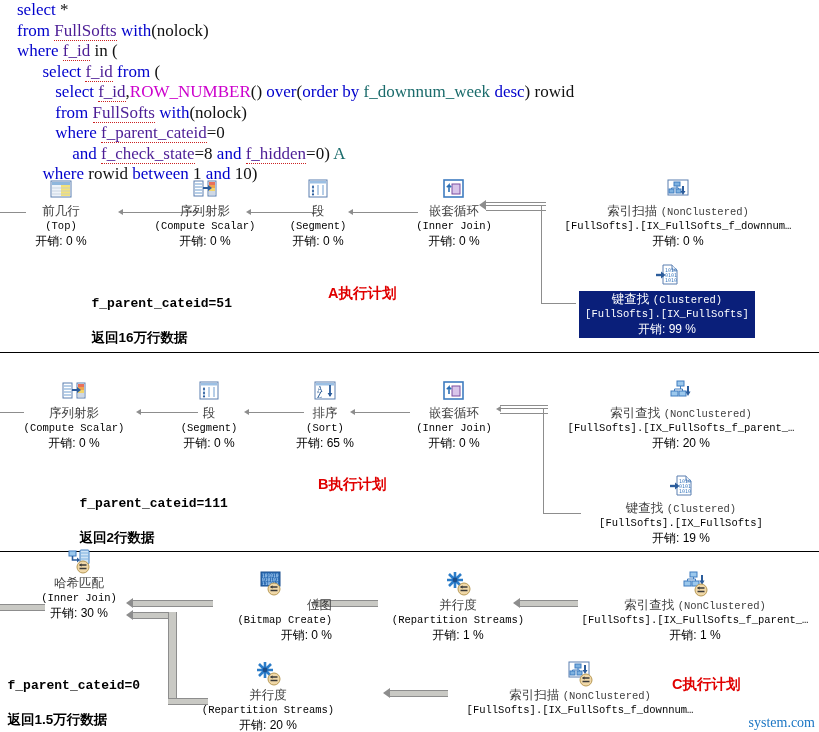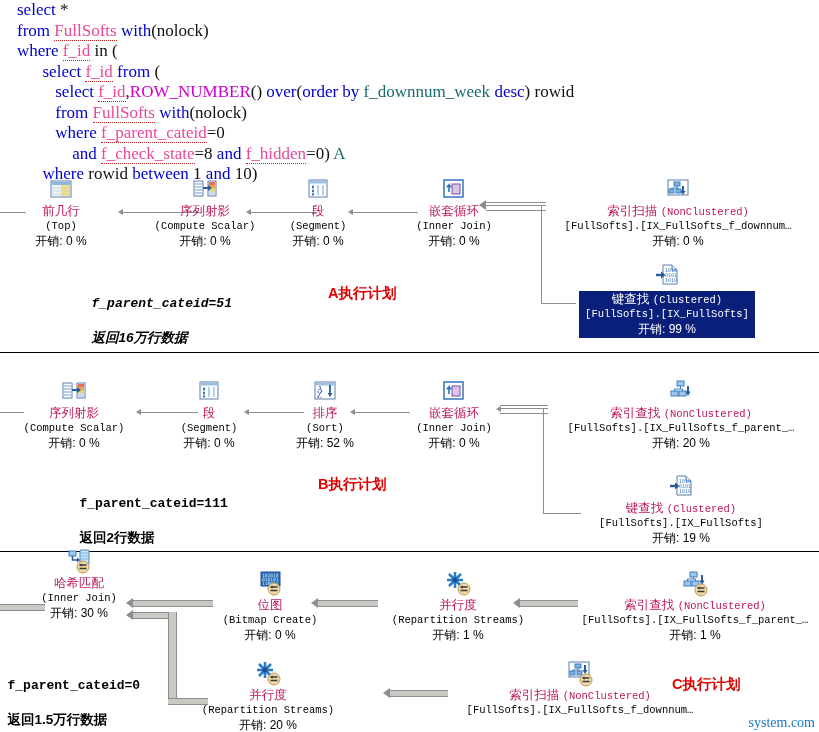--- a/index.html
+++ b/index.html
@@ -8,34 +8,34 @@
     font-family:"Liberation Sans","DejaVu Sans",sans-serif;
   }
   
   #sql-block{
     position:absolute;left:0;top:0;width:819px;height:165px;
     font-family:Liberation Serif, serif;
     font-size:17px;line-height:20.5px;white-space:pre;
   }
   #sql-block .line{height:20.5px;}
   .kw{color:#0000cc;}
-  .id{color:#ec4899;border-bottom:1px dotted #cc2222;}
+  .id{color:#4c1d95;border-bottom:1px dotted #cc2222;}
   .fn{color:#cc00cc;}
   .pl{color:#111111;}
   .idp{color:#1a6b6b;}
 
   
   .hr{position:absolute;left:0;width:819px;height:1px;background:#000000;}
 
   
   .node{position:absolute;text-align:center;}
   .node .ico{width:26px;height:26px;margin:0 auto 2px auto;position:relative;}
   .node .t1{
     font-family:"Liberation Sans","DejaVu Sans",sans-serif;
-    font-size:12.5px;color:#be185d;white-space:nowrap;line-height:15px;
+    font-size:12.5px;color:#404040;white-space:nowrap;line-height:15px;
   }
   .node .t1 .sub{
     font-family:"Liberation Mono","DejaVu Sans Mono",monospace;font-size:10.5px;
   }
   .node .t2{
     font-family:"Liberation Mono","DejaVu Sans Mono",monospace;
     font-size:10.5px;color:#000;white-space:nowrap;line-height:13.5px;
   }
   .node .t3{
     font-family:"Liberation Sans","DejaVu Sans",sans-serif;
@@ -197,21 +197,21 @@
         <path d="M7 9.5l4.5 3.5L7 16.5z" fill="#2b5c9b"></path>
       </svg>
   </div>
   <div class="labels">
     <div class="t1"><span>键查找</span> <span class="sub">(Clustered)</span></div>
     <div class="t2">[FullSofts].[IX_FullSofts]</div>
     <div class="t3">开销: 99 %</div>
   </div>
 </div>
 
-<div class="annot" style="left:84px;top:277px;font-style:italic;">
+<div class="annot" style="left:84px;top:277px;">
   <span class="mono">f_parent_cateid=51</span><br>
   <span>返回16万行数据</span>
 </div>
 <div class="plan-tag" style="left:328px;top:284px;">A执行计划</div>
 
 <div class="conn thin" style="left:0;top:412px;width:24px;"></div>
 <div class="conn thin" style="left:138px;top:412px;width:60px;"></div>
 <div class="arrowhead thin" style="left:136px;top:409px;"></div>
 <div class="conn thin" style="left:246px;top:412px;width:58px;"></div>
 <div class="arrowhead thin" style="left:244px;top:409px;"></div>
@@ -268,21 +268,21 @@
         <rect x="4" y="5" width="18" height="2.5" fill="#9cc0e4"></rect>
         <text x="5" y="14" font-size="8" fill="#1b4f8e" font-family="serif">A</text>
         <text x="5" y="20" font-size="8" fill="#1b4f8e" font-family="serif">Z</text>
         <path d="M18 7v11" stroke="#2b5c9b" stroke-width="1.8"></path>
         <path d="M15.6 15l2.4 4 2.4-4z" fill="#2b5c9b"></path>
       </svg>
   </div>
   <div class="labels">
     <div class="t1"><span>排序</span><span class="sub"></span></div>
     <div class="t2">(Sort)</div>
-    <div class="t3">开销: 52 %</div>
+    <div class="t3">开销: 65 %</div>
   </div>
 </div>
 
 <div class="node" style="left:396px;top:378px;width:116px;">
   <div class="ico">
     <svg width="26" height="26" viewBox="0 0 26 26">
         <rect x="3" y="4" width="19" height="17" fill="none" stroke="#3f7cc0" stroke-width="1.6"></rect>
         <rect x="11" y="8" width="8" height="10" fill="#d9c5ea" stroke="#7a4fa0"></rect>
         <path d="M8 16V9l-2.2 2.2M8 9l2.2 2.2" stroke="#2b6fb5" stroke-width="1.6" fill="none"></path>
       </svg>
@@ -364,21 +364,21 @@
         <path d="M15.5 15.2l-2 1.8 2 1.8z" fill="#3a3a3a"></path>
       </svg>
   </div>
   <div class="labels">
     <div class="t1"><span>哈希匹配</span><span class="sub"></span></div>
     <div class="t2">(Inner Join)</div>
     <div class="t3">开销: 30 %</div>
   </div>
 </div>
 
-<div class="node" style="left:208px;top:570px;width:124px;">
+<div class="node" style="left:208px;top:570px;width:124px;text-align:right;">
   <div class="ico">
     <svg width="28" height="28" viewBox="0 0 28 28">
         <rect x="4" y="2" width="19" height="14" fill="#2f6fb5" stroke="#1b4f8e"></rect>
         <text x="5" y="7" font-size="4.6" fill="#bfe0ff" font-family="monospace">101010</text>
         <text x="5" y="11" font-size="4.6" fill="#bfe0ff" font-family="monospace">010101</text>
         <text x="5" y="15" font-size="4.6" fill="#bfe0ff" font-family="monospace">110011</text>
         <circle cx="17" cy="19" r="6" fill="#f0d8a8" stroke="#b99a55"></circle>
         <path d="M13.5 17h7M13.5 20.5h7" stroke="#3a3a3a" stroke-width="1.6"></path>
         <path d="M15.5 15.2l-2 1.8 2 1.8z" fill="#3a3a3a"></path>
       </svg>

